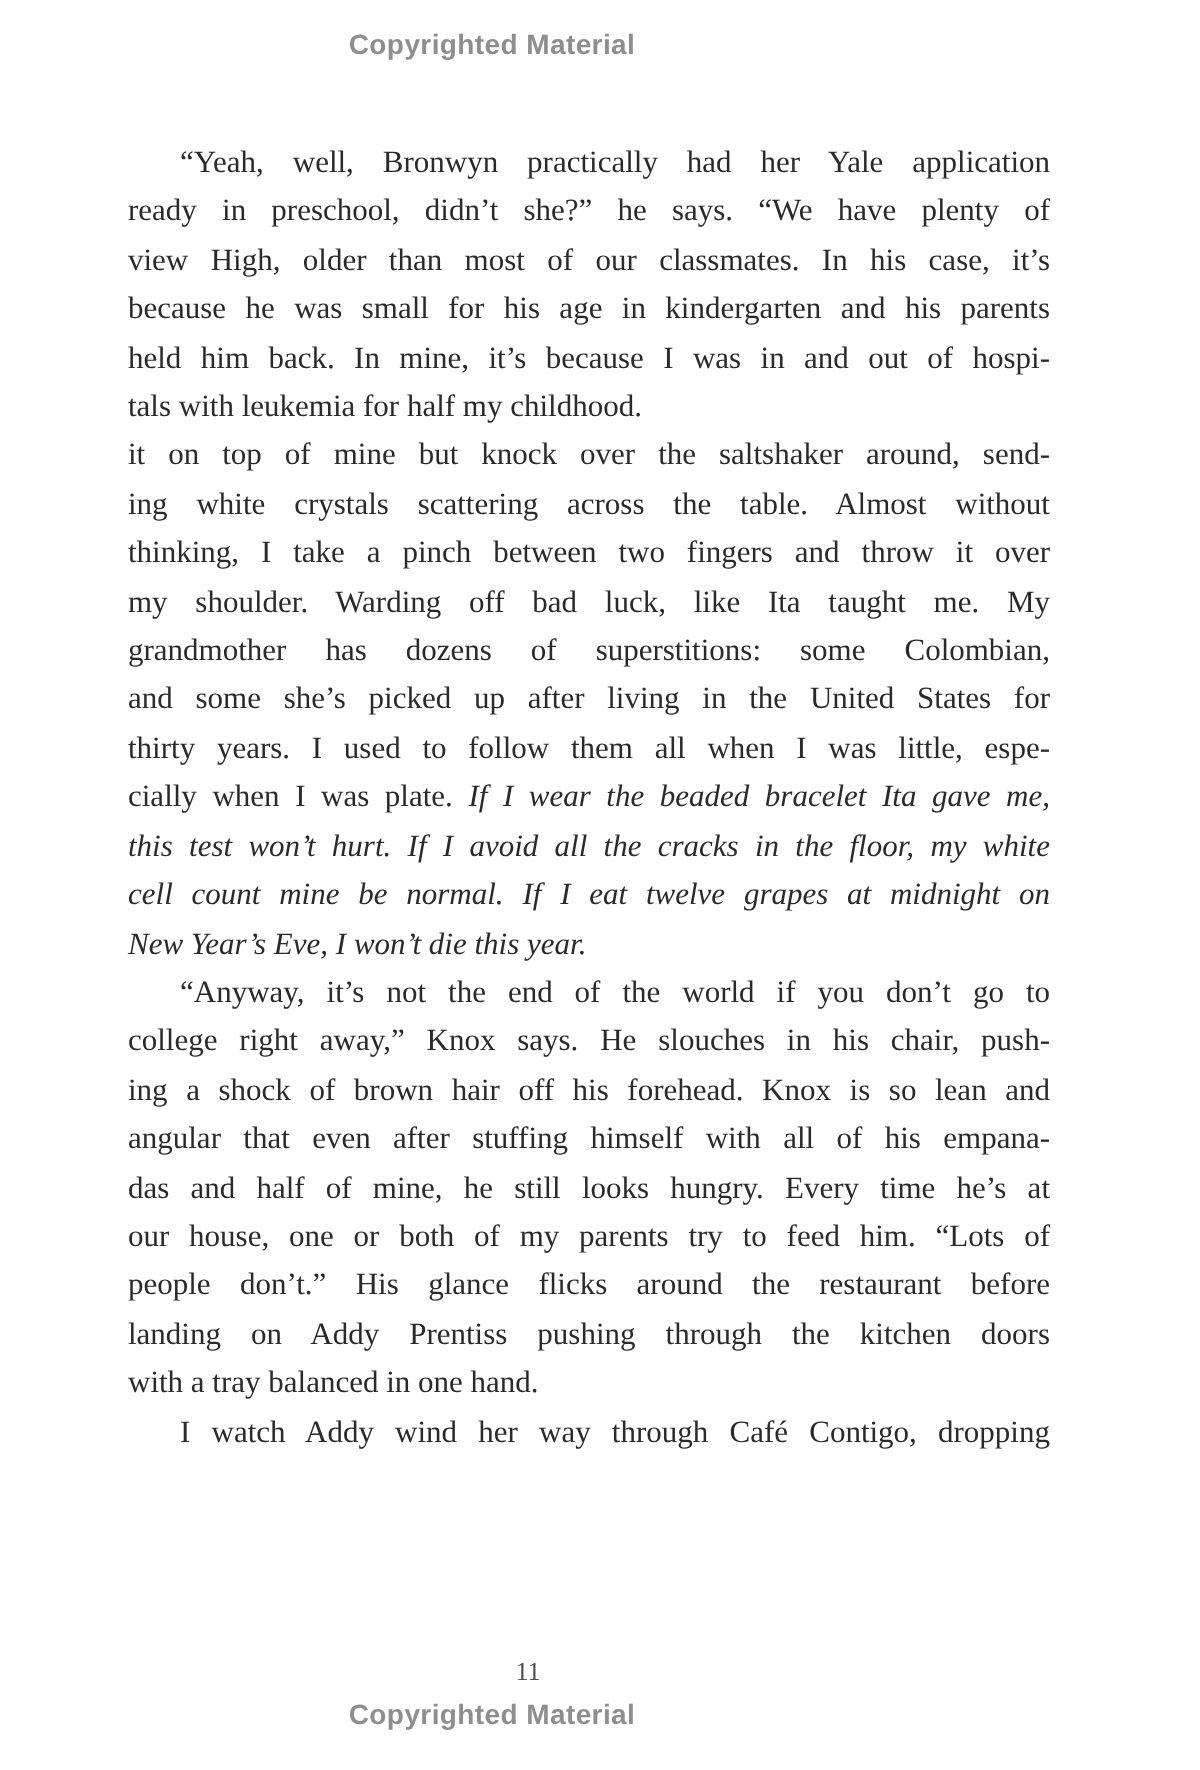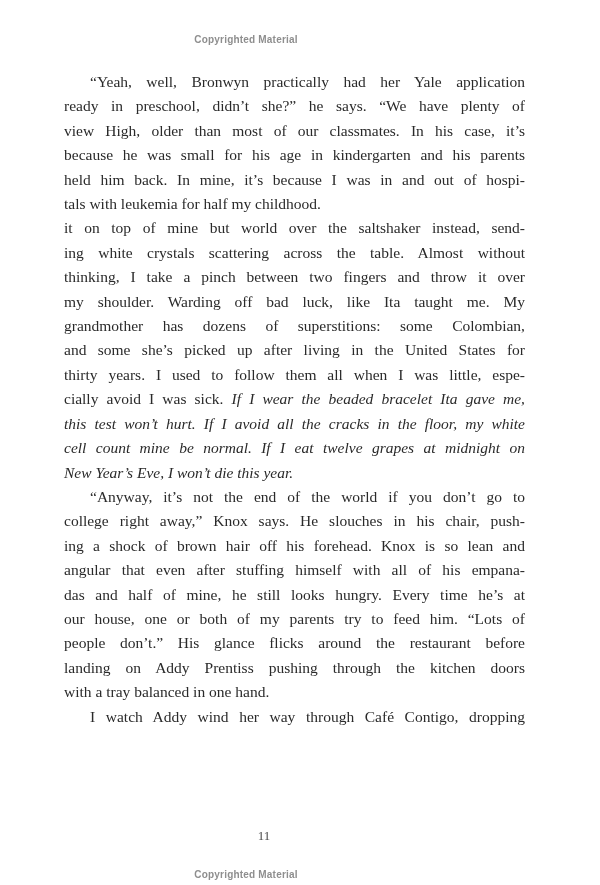--- a/index.html
+++ b/index.html
@@ -8,24 +8,23 @@
     background: #ffffff;
     position: relative;
     font-family: "Liberation Serif", serif;
     overflow: hidden;
   }
   .banner {
     position: absolute; left: 0; width: 492px;
     text-align: center;
     font-family: "Liberation Sans", sans-serif;
     font-weight: bold;
-    font-size: 10px;
+    font-size: 14px;
     letter-spacing: 0.2px;
     color: #8e8e8e;
-    margin-top: 20px;
   }
   #banner-top { top: 14px; }
   #banner-bottom { top: 849px; }
   #text-block {
     position: absolute;
     left: 64px; top: 70px;
     width: 461px;
     font-size: 15.5px;
     line-height: 24.4px;
     color: #2a2a2a;
@@ -48,28 +47,28 @@
 <div>
   <div id="banner-top" class="banner">Copyrighted Material</div>
 
   <div id="text-block">
       <div class="line first"><span>“Yeah, well, Bronwyn practically had her Yale application</span></div>
       <div class="line"><span>ready in preschool, didn’t she?” he says. “We have plenty of</span></div>
       <div class="line"><span>view High, older than most of our classmates. In his case, it’s</span></div>
       <div class="line"><span>because he was small for his age in kindergarten and his parents</span></div>
       <div class="line"><span>held him back. In mine, it’s because I was in and out of hospi-</span></div>
       <div class="line last"><span>tals with leukemia for half my childhood.</span></div>
-      <div class="line"><span>it on top of mine but world over the saltshaker instead, send-</span></div>
+      <div class="line"><span>it on top of mine but knock over the saltshaker around, send-</span></div>
       <div class="line"><span>ing white crystals scattering across the table. Almost without</span></div>
       <div class="line"><span>thinking, I take a pinch between two fingers and throw it over</span></div>
       <div class="line"><span>my shoulder. Warding off bad luck, like Ita taught me. My</span></div>
       <div class="line"><span>grandmother has dozens of superstitions: some Colombian,</span></div>
       <div class="line"><span>and some she’s picked up after living in the United States for</span></div>
       <div class="line"><span>thirty years. I used to follow them all when I was little, espe-</span></div>
-      <div class="line"><span>cially avoid I was sick. </span><em>If I wear the beaded bracelet Ita gave me,</em></div>
+      <div class="line"><span>cially when I was plate. </span><em>If I wear the beaded bracelet Ita gave me,</em></div>
       <div class="line"><em>this test won’t hurt. If I avoid all the cracks in the floor, my white</em></div>
       <div class="line"><em>cell count mine be normal. If I eat twelve grapes at midnight on</em></div>
       <div class="line last"><em>New Year’s Eve, I won’t die this year.</em></div>
       <div class="line first"><span>“Anyway, it’s not the end of the world if you don’t go to</span></div>
       <div class="line"><span>college right away,” Knox says. He slouches in his chair, push-</span></div>
       <div class="line"><span>ing a shock of brown hair off his forehead. Knox is so lean and</span></div>
       <div class="line"><span>angular that even after stuffing himself with all of his empana-</span></div>
       <div class="line"><span>das and half of mine, he still looks hungry. Every time he’s at</span></div>
       <div class="line"><span>our house, one or both of my parents try to feed him. “Lots of</span></div>
       <div class="line"><span>people don’t.” His glance flicks around the restaurant before</span></div>

